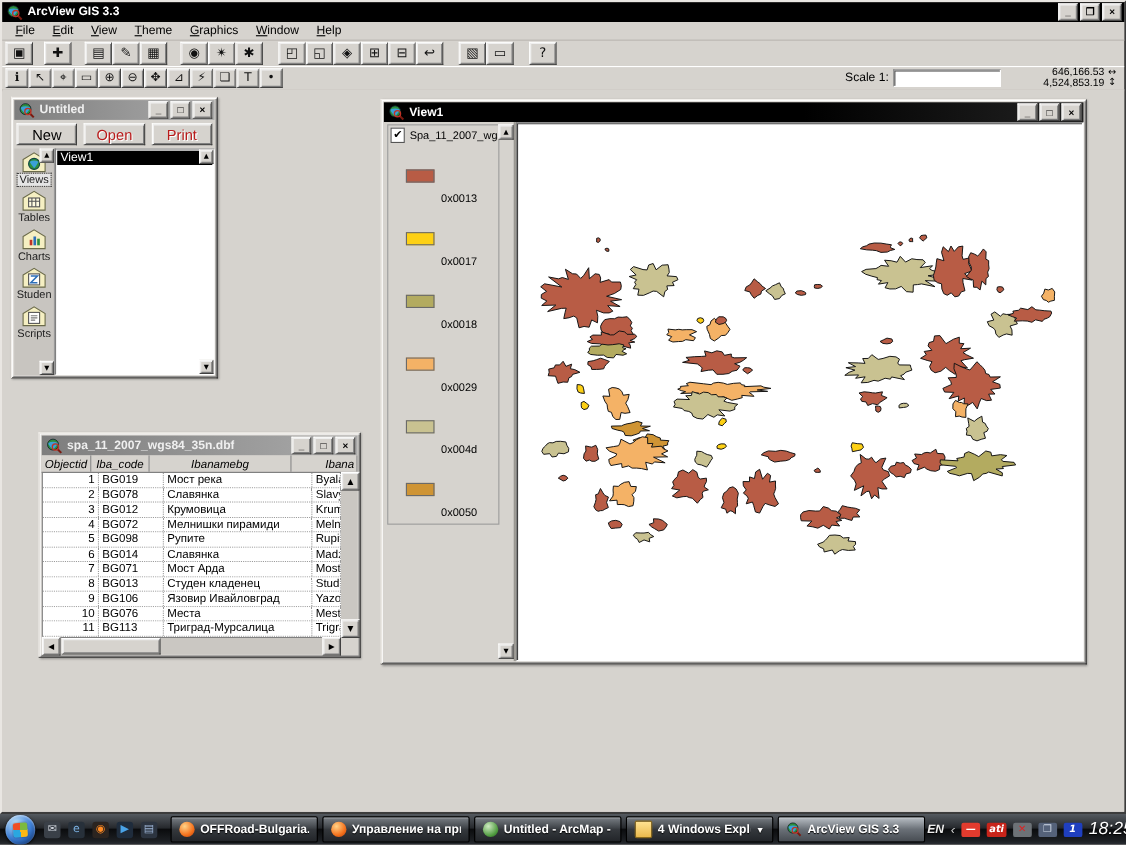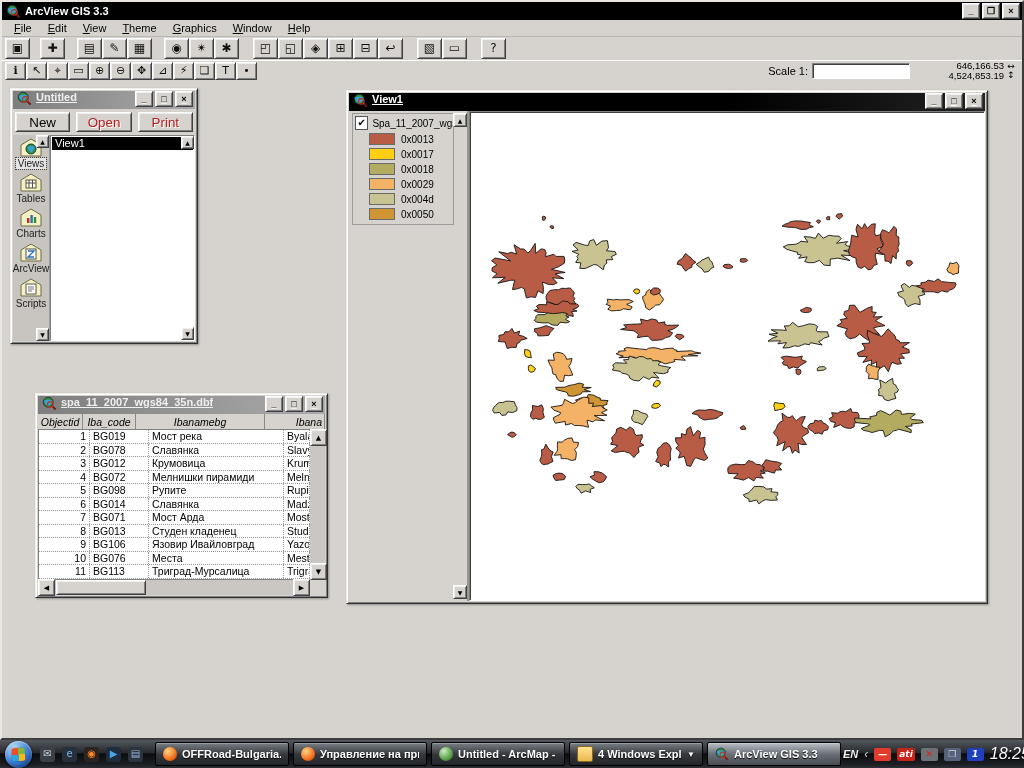--- a/index.html
+++ b/index.html
@@ -33,21 +33,21 @@
   .scale-input{width:92px;height:14px;background:#fff;font-size:10px;padding:0 2px;
        border:1px solid;border-color:#808080 #fff #fff #808080;box-shadow:inset 1px 1px 0 #404040;}
   .coords{width:86px;text-align:right;font-size:9.5px;line-height:10px;margin-left:8px;}
   .coord-arrows{width:14px;font-size:9px;line-height:9px;text-align:center;margin-right:4px;
        font-family:"DejaVu Sans",sans-serif;}
   .client{position:absolute;left:0;top:79px;right:0;bottom:0;background:#d6d3ce;overflow:hidden;}
   
   .win{position:absolute;background:#d6d3ce;padding:2px;
        border:1px solid;border-color:#f2efeb #2f2f2f #2f2f2f #f2efeb;
        box-shadow:inset 1px 1px 0 #fff, inset -1px -1px 0 #808080, 1px 1px 2px #00000055;}
-  .tbar{height:18px;display:flex;padding:0 2px;color:#fff;font-weight:bold;text-decoration:underline;}
+  .tbar{height:18px;display:flex;align-items:center;padding:0 2px;color:#fff;font-weight:bold;}
   .tbar .t-title{white-space:nowrap;overflow:hidden;}
   .tbar.active{background:linear-gradient(90deg,#000 60%,#222);}
   .tbar.inactive{background:linear-gradient(90deg,#7e7e7e,#aaa);color:#efefef;}
   
   #proj-btnrow{display:flex;gap:6px;padding:3px 2px;}
   .pbtn{flex:1;height:20px;background:#d6d3ce;display:flex;align-items:center;justify-content:center;}
   .pbtn.disabled{color:#b91c1c;text-shadow:1px 1px 0 #fff;}
   #proj-body{position:absolute;left:2px;right:2px;top:46px;bottom:2px;display:flex;}
   #proj-side{width:36px;background:#c8c5c0;display:flex;flex-direction:column;align-items:center;
        padding-top:2px;position:relative;border-right:1px solid #9a9a9a;}
@@ -65,21 +65,21 @@
   #view-body{position:absolute;left:2px;right:2px;top:20px;bottom:2px;display:flex;}
   #legend{width:118px;position:relative;background:#d6d3ce;border-right:2px solid #9a9792;}
   #legend-inner{position:absolute;left:3px;top:2px;right:13px;border:1px solid #9c9c9c;
        background:#d6d3ce;padding:2px 0 4px 0;}
   .leg-head{display:flex;align-items:center;gap:4px;font-size:10px;}
   .leg-check{width:12px;height:12px;background:#fff;border:1px solid #555;font-size:10px;
        line-height:11px;text-align:center;margin-left:2px;}
   .leg-theme{white-space:nowrap;overflow:hidden;}
   .leg-row{display:flex;align-items:center;gap:6px;margin:3px 0 0 16px;}
   .leg-swatch{width:24px;height:10px;border:1px solid #6a6a6a;}
-  .leg-label{font-size:10px;}
+  .leg-label{font-size:10px;margin-top:43px;}
   .v-sb{position:absolute;right:0;width:12px;height:12px;background:#d6d3ce;font-size:6px;
        display:flex;align-items:center;justify-content:center;font-family:"DejaVu Sans",sans-serif;}
   #map{flex:1;background:#fff;border:1px solid;border-color:#808080 #fff #fff #808080;
        box-shadow:inset 1px 1px 0 #404040;overflow:hidden;}
   #map svg{width:100%;height:100%;display:block;}
   
   #tbl-head{position:absolute;left:2px;right:2px;top:20px;height:15px;display:flex;
        background:#d6d3ce;border-bottom:1px solid #555;}
   .th{font-style:italic;font-size:10.5px;display:flex;align-items:center;justify-content:center;
       border-right:1px solid #888;overflow:hidden;white-space:nowrap;}
@@ -262,21 +262,21 @@
                   <rect x="15.8" y="10" width="2.4" height="6" fill="#2d8f3c"></rect>
                 </svg>
                 <span class="side-label">Charts</span>
               </div>
               <div class="side-item">
                 <svg viewBox="0 0 26 21">
                   <path d="M3 8 L13 2 L23 8 L23 19 L3 19 Z" fill="#f5efc2" stroke="#6b6b4a"></path>
                   <rect x="8" y="7" width="10" height="10" fill="#fff" stroke="#555"></rect>
                   <path d="M10 9 H16 L10 15 H16" fill="none" stroke="#2d6fb8" stroke-width="1.4"></path>
                 </svg>
-                <span class="side-label">ArcView</span>
+                <span class="side-label">Studen</span>
               </div>
               <div class="side-item">
                 <svg viewBox="0 0 26 21">
                   <path d="M3 8 L13 2 L23 8 L23 19 L3 19 Z" fill="#f5efc2" stroke="#6b6b4a"></path>
                   <rect x="8" y="7" width="10" height="10" fill="#fff" stroke="#555"></rect>
                   <line x1="10" y1="10" x2="16" y2="10" stroke="#777"></line>
                   <line x1="10" y1="12" x2="16" y2="12" stroke="#777"></line>
                   <line x1="10" y1="14" x2="14" y2="14" stroke="#777"></line>
                 </svg>
                 <span class="side-label">Scripts</span>

